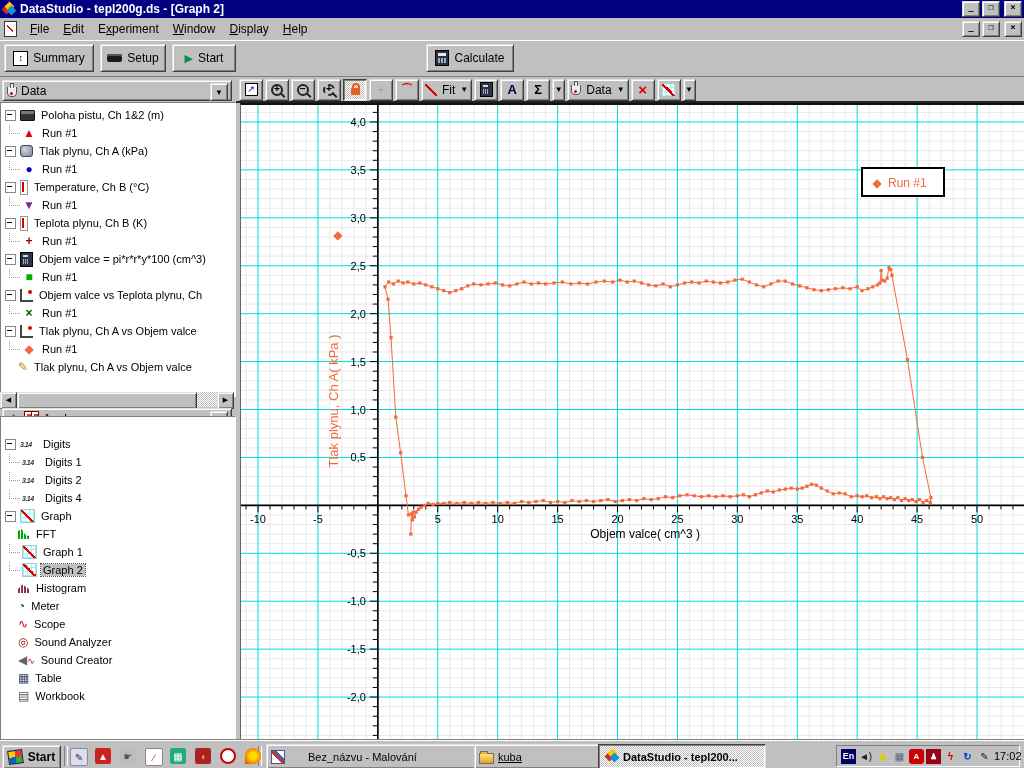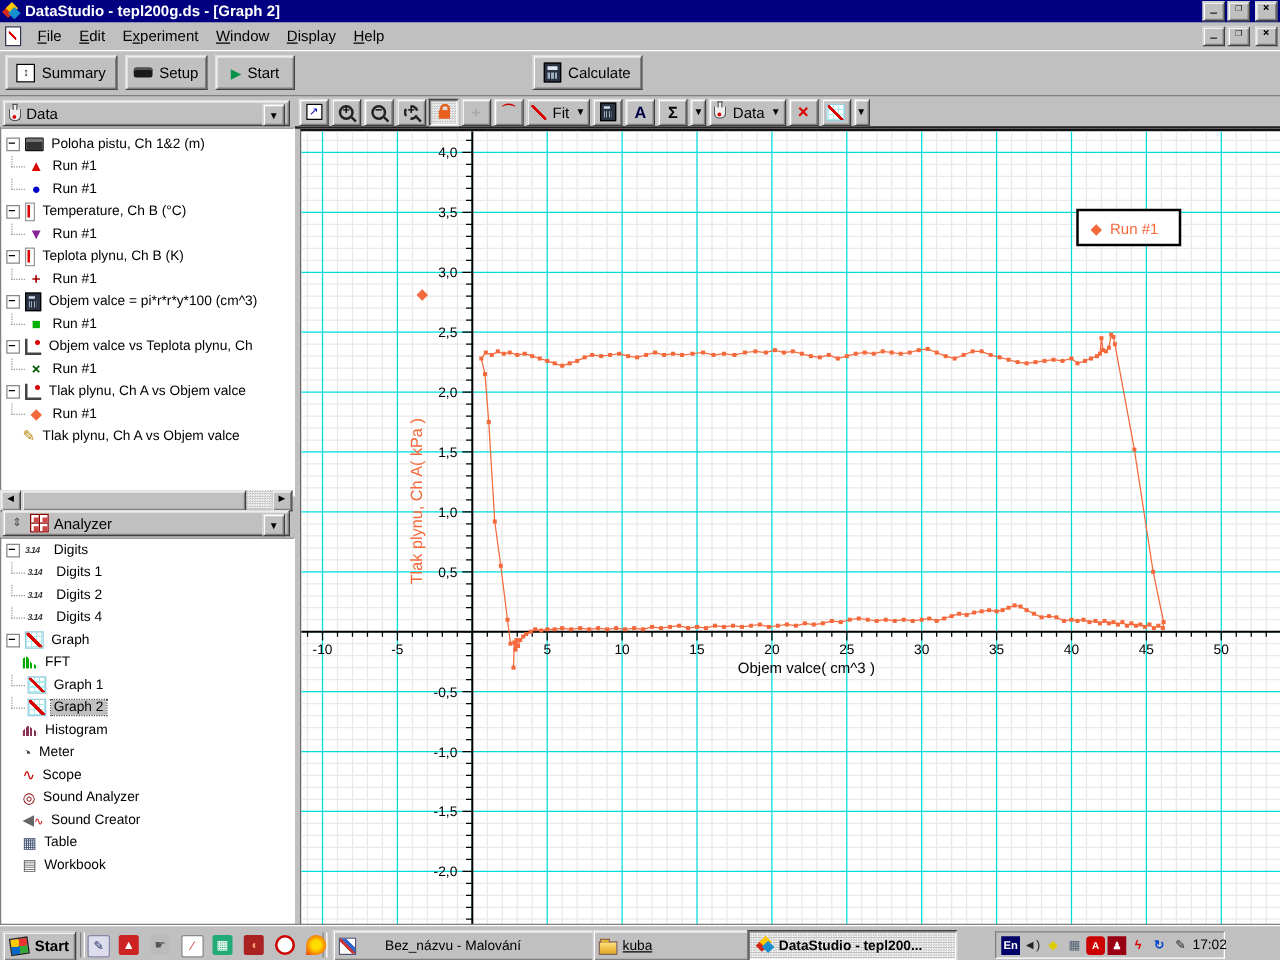--- a/index.html
+++ b/index.html
@@ -107,21 +107,21 @@
   #taskbar{left:0;top:740px;width:1024px;height:28px;background:#c0c0c0;border-top:1px solid #fff;box-shadow:0 -1px 0 #808080;}
   #startbtn{left:2px;top:4px;width:57px;height:22px;font-weight:bold;font-size:12px;}
   .winflag{width:13px;height:12px;background:conic-gradient(from 0deg at 50% 50%,#e33 0 25%,#3a3 0 50%,#06c 0 75%,#fc0 0);transform:rotate(-8deg);border:1px solid #222;}
   .tdiv{top:5px;width:2px;height:20px;border-left:1px solid #808080;border-right:1px solid #fff;}
   .qlico{top:7px;width:16px;height:16px;display:flex;align-items:center;justify-content:center;font-size:10px;border-radius:2px;}
   .taskbtn{top:3px;height:23px;justify-content:flex-start;padding:0 4px;gap:4px;font-size:11px;overflow:hidden;white-space:nowrap;}
   .painticon{width:12px;height:12px;background:#fff;border:1px solid #557;flex:0 0 auto;
     background-image:linear-gradient(45deg,transparent 40%,#c33 40% 55%,#36c 55% 70%,transparent 70%);}
   .foldericon{width:13px;height:9px;background:linear-gradient(#ffe080,#e0a820);border:1px solid #865;position:relative;margin-top:3px;flex:0 0 auto;}
   .foldericon::before{content:"";position:absolute;left:0;top:-3px;width:6px;height:2px;background:#e8b830;border:1px solid #865;border-bottom:none;}
-  #tray{left:796px;top:4px;width:184px;height:22px;border:1px solid;border-color:#808080 #fff #fff #808080;display:flex;align-items:center;gap:2px;padding:4px 4px;box-sizing:border-box;}
+  #tray{left:836px;top:4px;width:184px;height:22px;border:1px solid;border-color:#808080 #fff #fff #808080;display:flex;align-items:center;gap:2px;padding:4px 4px;box-sizing:border-box;}
   .trico{width:15px;height:15px;display:flex;align-items:center;justify-content:center;font-size:10px;flex:0 0 auto;}
   .tr-lang{background:#006;color:#fff;font-size:9px;font-weight:bold;}
   #clock{margin-left:auto;font-size:11px;}
 </style>
 </head>
 <body>
 
 <div id="screen">
 
   <div id="titlebar" class="abs">
@@ -243,20 +243,26 @@
         <span class="indent" style="width:4px"></span>
         <span class="ic ic-motion"></span>
         <span class="lbl">Poloha pistu, Ch 1&amp;2 (m)</span>
       </div>
       <div class="trow">
         <span class="conn"></span>
         <span class="marker" style="color:#dd0806;font-weight:normal">▲</span>
         <span class="lbl">Run #1</span>
       </div>
       <div class="trow">
+        <span class="expander"></span>
+        <span class="indent" style="width:4px"></span>
+        <span class="ic ic-pressure"></span>
+        <span class="lbl">Tlak plynu, Ch A (kPa)</span>
+      </div>
+      <div class="trow">
         <span class="conn"></span>
         <span class="marker" style="color:#0000cc;font-weight:normal">●</span>
         <span class="lbl">Run #1</span>
       </div>
       <div class="trow">
         <span class="expander"></span>
         <span class="indent" style="width:4px"></span>
         <span class="ic ic-thermo"></span>
         <span class="lbl">Temperature, Ch B (°C)</span>
       </div>
@@ -319,21 +325,21 @@
     <span class="sbtn raised">◀</span>
     <span class="sthumb raised"></span>
     <span class="sbtn raised" style="margin-left:auto;">▶</span>
   </div>
   <div class="panelhdr abs raised" style="top:408px;">
     <span class="updownico">⇕</span>
     <span class="dispico"></span>
     <span style="font-size:12px;">Analyzer</span>
     <span class="hdrarrow raised btn">▼</span>
   </div>
-  <div id="disptree" class="treebox abs" style="top: 430px; height: 310px; padding-top: 0;">
+  <div id="disptree" class="treebox abs" style="top: 416px; height: 310px; padding-top: 18px;">
       <div class="trow">
         <span class="expander"></span>
         <span class="indent" style="width:4px"></span>
         <span class="ic ic-digits">3.14</span>
         <span class="lbl">Digits</span>
       </div>
       <div class="trow">
         <span class="conn"></span>
         <span class="ic ic-digits">3.14</span>
         <span class="lbl">Digits 1</span>

